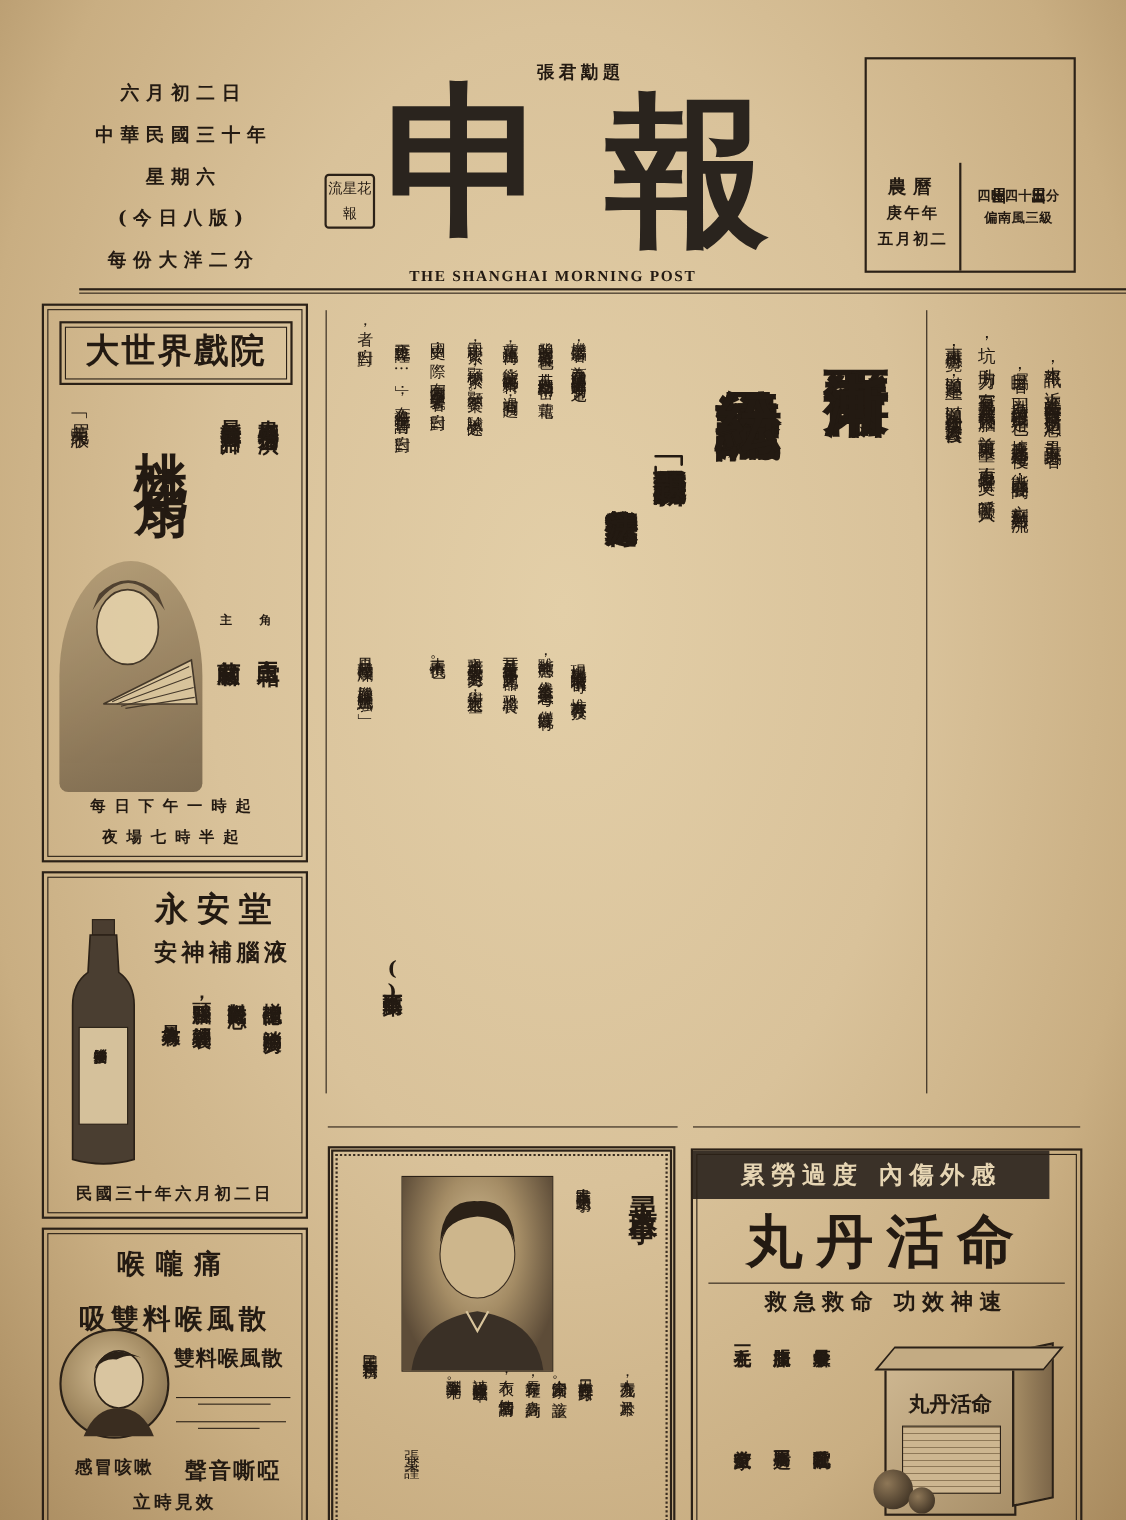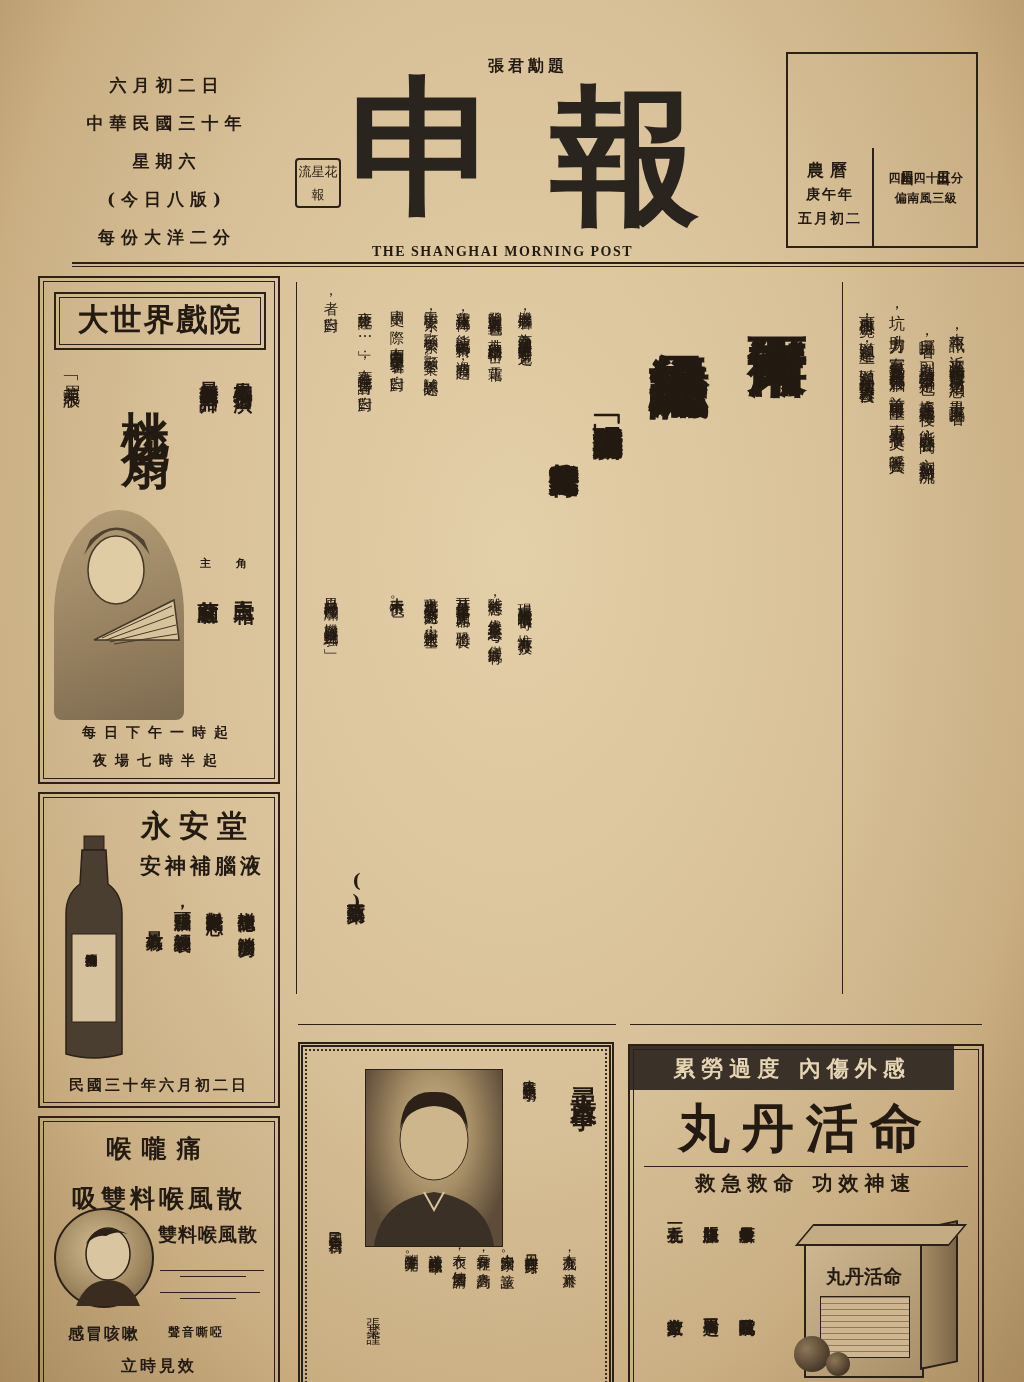--- a/index.html
+++ b/index.html
@@ -138,21 +138,21 @@
         <path d="M30 34 Q40 10 72 24 Q60 20 50 26 Q40 24 30 34Z" fill="#2b2117"></path>
         <path d="M20 96 Q30 70 52 70 Q74 70 84 96Z" fill="#3a2d20"></path>
       </svg>
     </div>
     <div class="abs" style="left:118px;top:104px;font-size:19px;font-weight:bold;letter-spacing:1px;">雙料喉風散</div>
     <div class="hline" style="left:120px;top:152px;width:104px;border-top:1.5px solid #2b2117;"></div>
     <div class="hline" style="left:140px;top:158px;width:66px;border-top:1.5px solid #2b2117;"></div>
     <div class="hline" style="left:120px;top:174px;width:100px;border-top:1.5px solid #2b2117;"></div>
     <div class="hline" style="left:140px;top:180px;width:56px;border-top:1.5px solid #2b2117;"></div>
     <div class="abs" style="left:28px;top:206px;font-size:16px;font-weight:bold;letter-spacing:2px;">感冒咳嗽</div>
-    <div class="abs" style="left:128px;top:206px;font-size:12px;font-weight:bold;letter-spacing:2px;">聲音嘶啞</div>
+    <div class="abs" style="left:128px;top:206px;font-size:20px;font-weight:bold;letter-spacing:2px;">聲音嘶啞</div>
     <div class="abs" style="left:0;width:238px;top:238px;text-align:center;font-size:16px;font-weight:bold;letter-spacing:3px;">立時見效</div>
   </div>
 
   <div class="vline" style="left:296px;top:282px;height:712px;"></div>
   <div class="vline" style="left:842px;top:282px;height:712px;"></div>
 
   <div class="abs vt newsflash" style="left:944px;top:320px;height:680px;">本報訊，近來滬上時時傳有西洋新術之消息，最引人矚目者，</div>
   <div class="abs vt newsflash" style="left:914px;top:326px;height:680px;">矚目者，則為所請「機器腦」是也。據悉此器通電後，能以人聲發問，立刻應對如流</div>
   <div class="abs vt newsflash" style="left:884px;top:302px;height:680px;">坑，助方力；有冠夙覺其來或裁代替人腦，前途未可限量。更有學者撰文，呼籲吾人</div>
   <div class="abs vt newsflash" style="left:854px;top:302px;height:500px;">未可應研覺，以迎頭趕上，以迎頭趕上勿使落於人後云云。</div>

